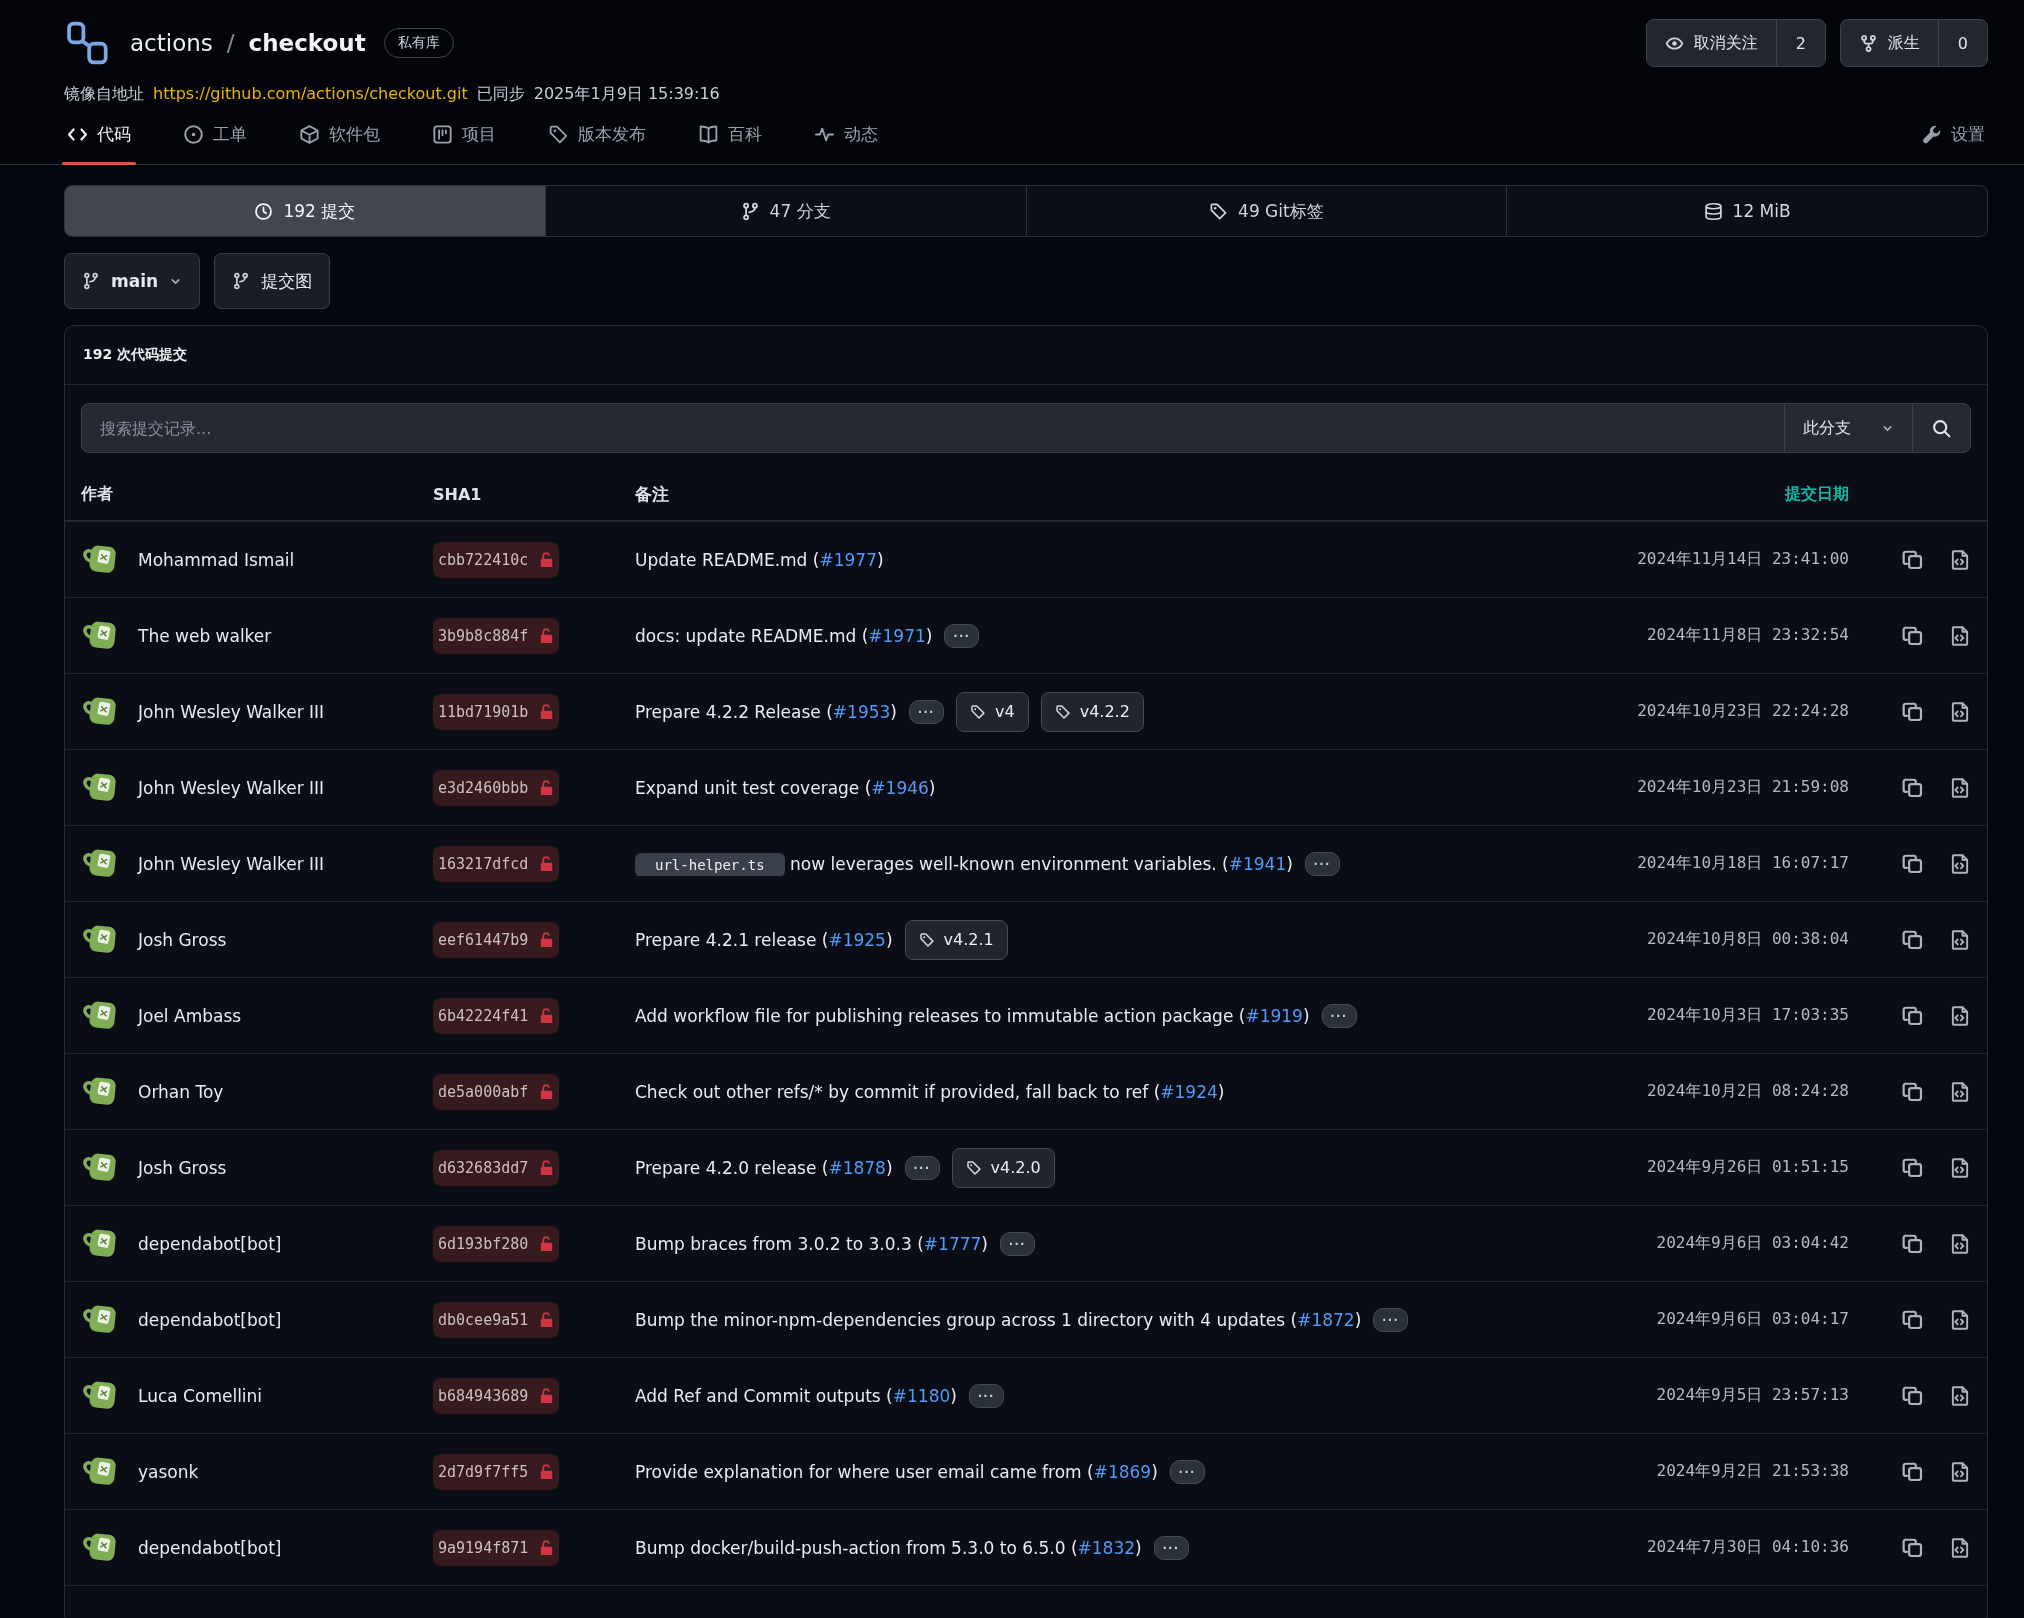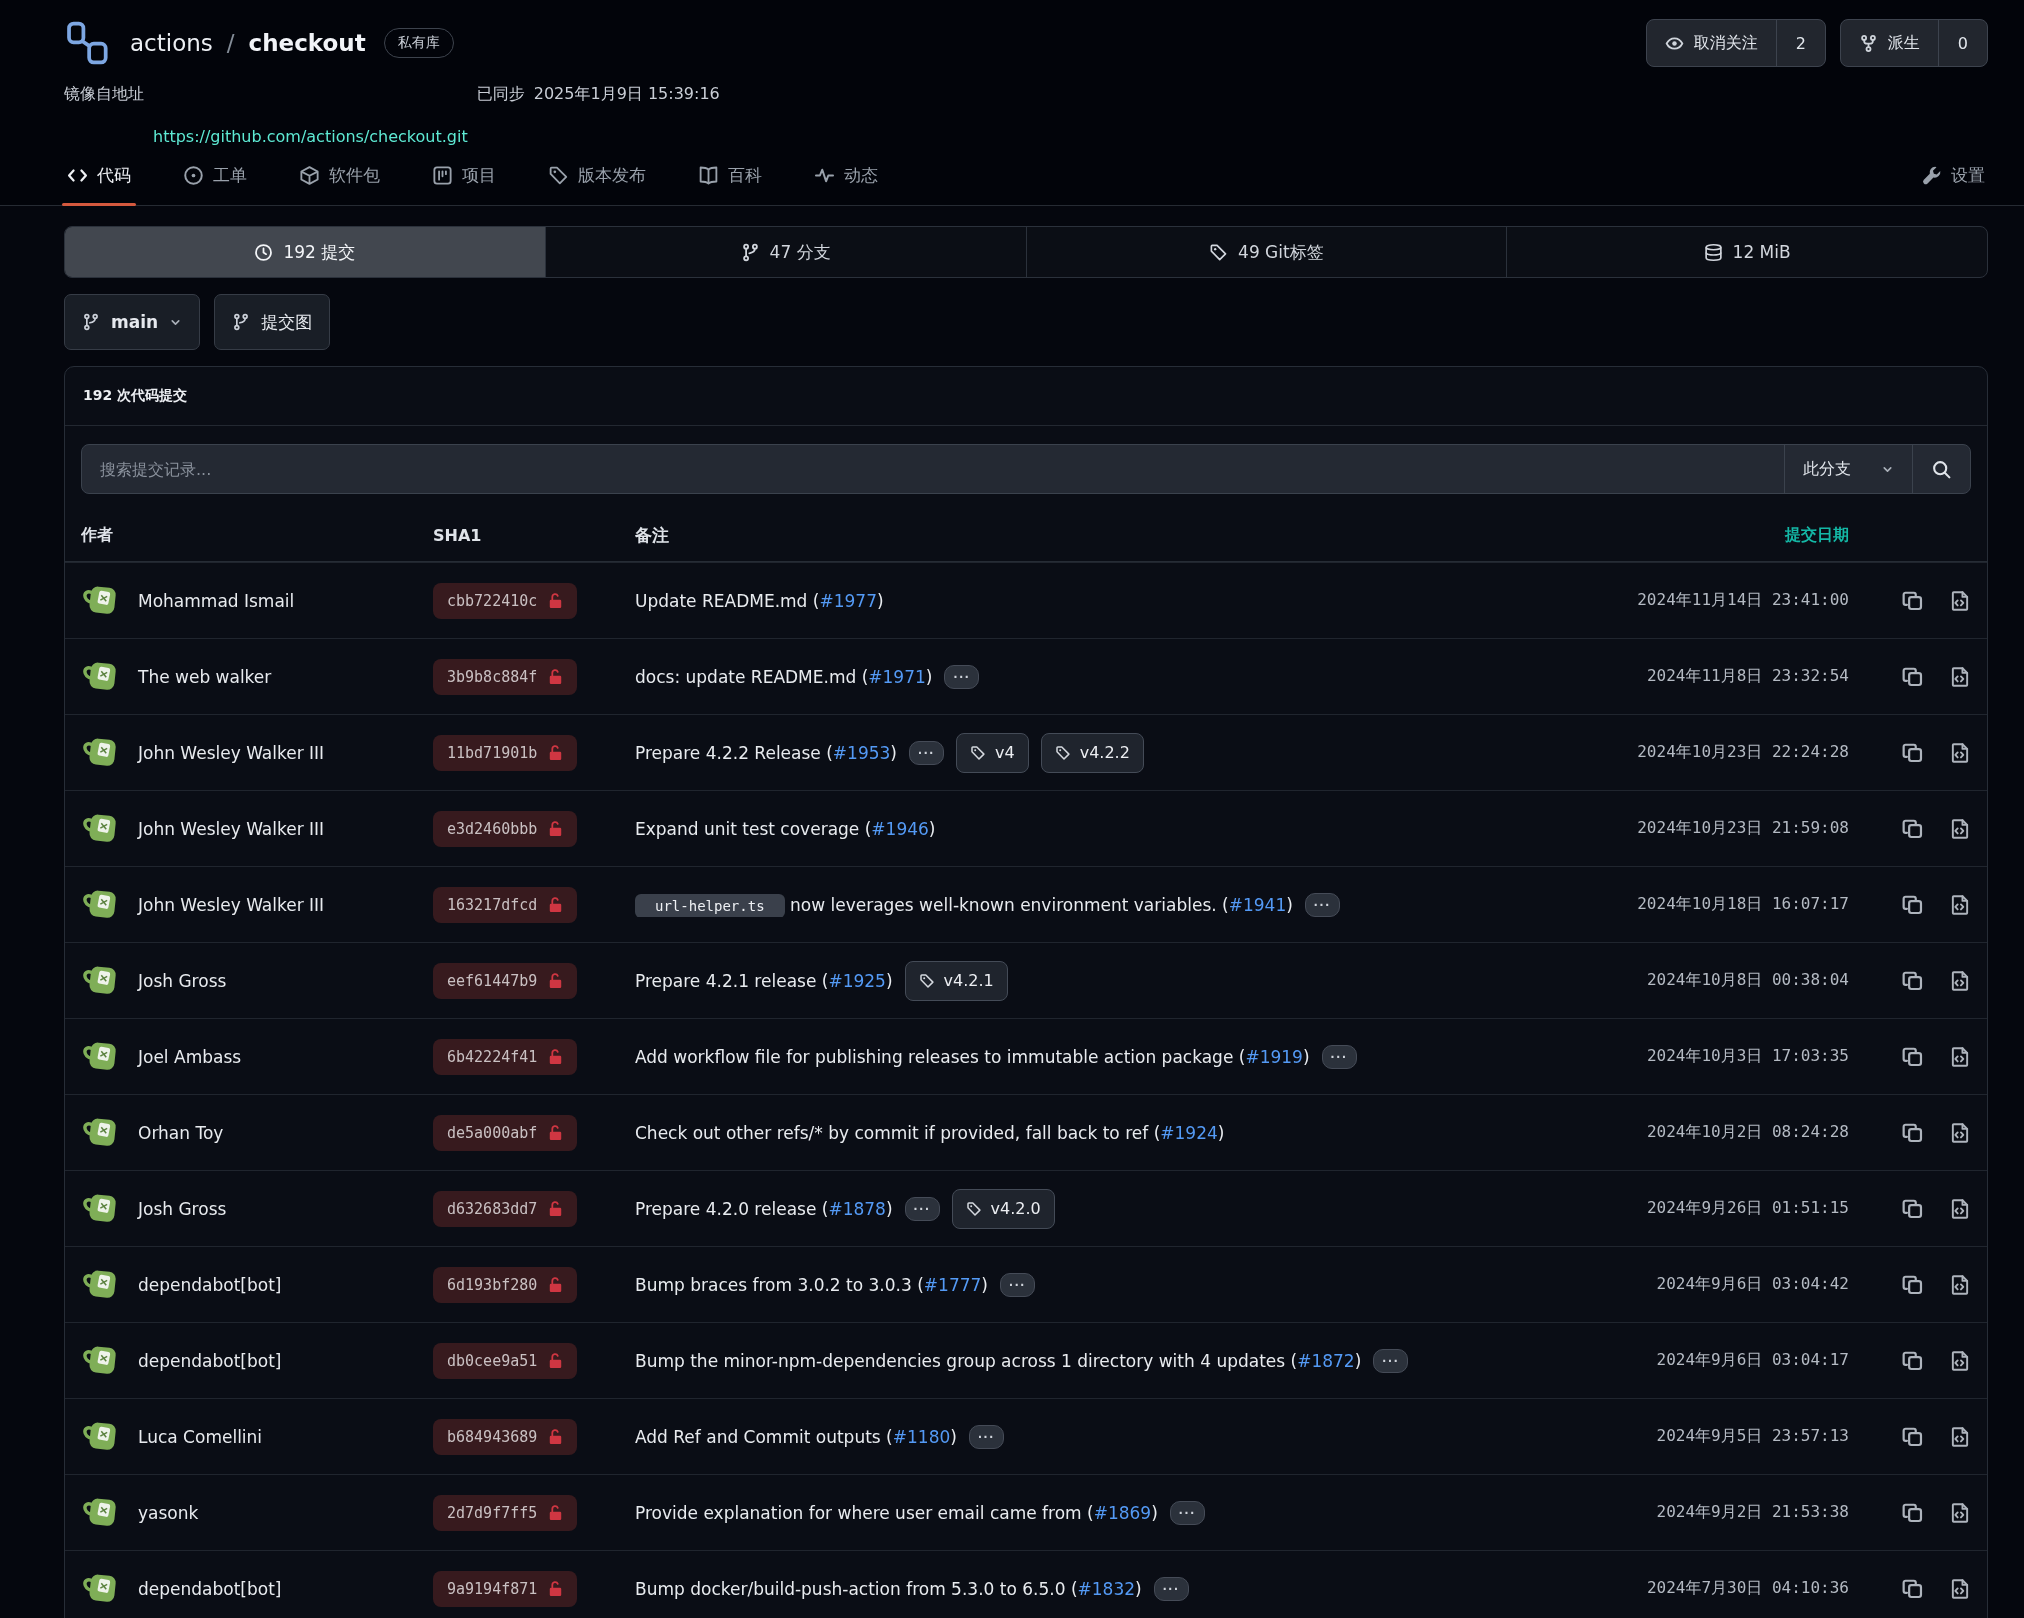--- a/index.html
+++ b/index.html
@@ -21,21 +21,21 @@
   .crumb-sep { color:#848d98; }
   .repo-name { color:#f2f4f8; font-weight:700; }
   .vis-badge { margin-left:18px; border:1px solid #3d434d; border-radius:16px; padding:5px 13px; font-size:14px; color:#ccd1d9; white-space:nowrap; }
   .header-actions { margin-left:auto; display:flex; gap:14px; }
   .hbtn { display:flex; align-items:stretch; background:#22262e; border:1px solid #3d434e; border-radius:8px; height:48px; font-size:16px; color:#e3e7ed; overflow:hidden; }
   .hbtn .lbl { display:flex; align-items:center; gap:10px; padding:0 18px; }
   .hbtn .cnt { display:flex; align-items:center; padding:0 19px; border-left:1px solid #3d434e; }
   .hbtn svg { width:19px; height:19px; color:#cfd4db; }
 
   .mirror-line { margin-top:12px; font-size:16px; color:#c9ced6; display:flex; gap:9px; white-space:nowrap; }
-  .mirror-url { color:#5eead4; text-decoration:none;margin-top:43px; }
+  .mirror-url { color:#eab308; text-decoration:none; }
 
   .tabbar { display:flex; align-items:flex-end; margin-top:18px; border-bottom:1px solid #262b33; padding-left:64px; padding-right:36px; }
   .tab { display:flex; align-items:center; gap:9px; font-size:17px; color:#99a1ab; padding:0 3px 18px 3px; margin-right:46px; position:relative; cursor:pointer; white-space:nowrap; }
   .tab svg { width:21px; height:21px; }
   .tab.active { color:#eef0f4; }
   .tab.active::after { content:""; position:absolute; left:-2px; right:-2px; bottom:-1px; height:3px; background:#d4593e; border-radius:2px; }
   .tab-settings { margin-left:auto; margin-right:0; }
 
   
   .content { padding-left:64px; padding-right:36px; }
@@ -63,21 +63,21 @@
   .search-btn svg { width:21px; height:21px; }
 
   .thead { display:flex; align-items:center; height:52px; padding:0 16px; border-bottom:1px solid #262c35; font-size:16px; font-weight:600; color:#dfe3e9; }
   .crow { display:flex; align-items:center; height:76px; padding:0 16px; border-top:1px solid #20252e; }
   .crow.stub { height:40px; }
 
   .c-author { width:352px; flex:none; display:flex; align-items:center; gap:17px; overflow:hidden; white-space:nowrap; }
   .avatar { width:40px; height:40px; flex:none; }
   .author-name { font-size:17px; color:#e8ebef; }
   .c-sha { width:202px; flex:none; }
-  .sha-badge { display:inline-flex; align-items:center; gap:11px; background:#371a1e; border-radius:8px; padding:9px 14px; text-decoration:none; cursor:pointer; }
+  .sha-badge { display:inline-flex; align-items:center; gap:11px; background:#371a1e; border-radius:8px; padding:9px 5px; text-decoration:none; cursor:pointer; }
   .sha-text { font-family:"DejaVu Sans Mono","Liberation Mono",monospace; font-size:15px; color:#c9c0c2; }
   .lock-icon { width:15px; height:18px; color:#cf3642; }
   .c-msg { flex:1; min-width:0; display:flex; align-items:center; gap:12px; font-size:17px; overflow:hidden; white-space:nowrap; padding-right:14px; }
   .msg { color:#e8ebef; }
   .issue-link { color:#549af5; text-decoration:none; cursor:pointer; }
   .msg-code { font-family:"DejaVu Sans Mono","Liberation Mono",monospace; font-size:14px; background:#3a404b; color:#eef0f4; padding:4px 20px; border-radius:6px; }
   .more-btn { flex:none; background:#2b313b; border:1px solid #454b57; color:#cfd4db; border-radius:10px; height:24px; padding:0 8px; font-size:14px; font-weight:700; letter-spacing:1px; display:inline-flex; align-items:center; line-height:1; cursor:pointer; }
   .tag-badge { flex:none; display:inline-flex; align-items:center; gap:9px; border:1px solid #444b57; background:#1f242d; border-radius:8px; height:40px; padding:0 13px; font-size:16px; color:#eceef2; cursor:pointer; }
   .tag-badge svg { width:16px; height:16px; color:#d4d8de; }
   .c-date { flex:none; margin-left:auto; font-family:"DejaVu Sans Mono","Liberation Mono",monospace; font-size:16px; color:#b4bac3; white-space:nowrap; }

